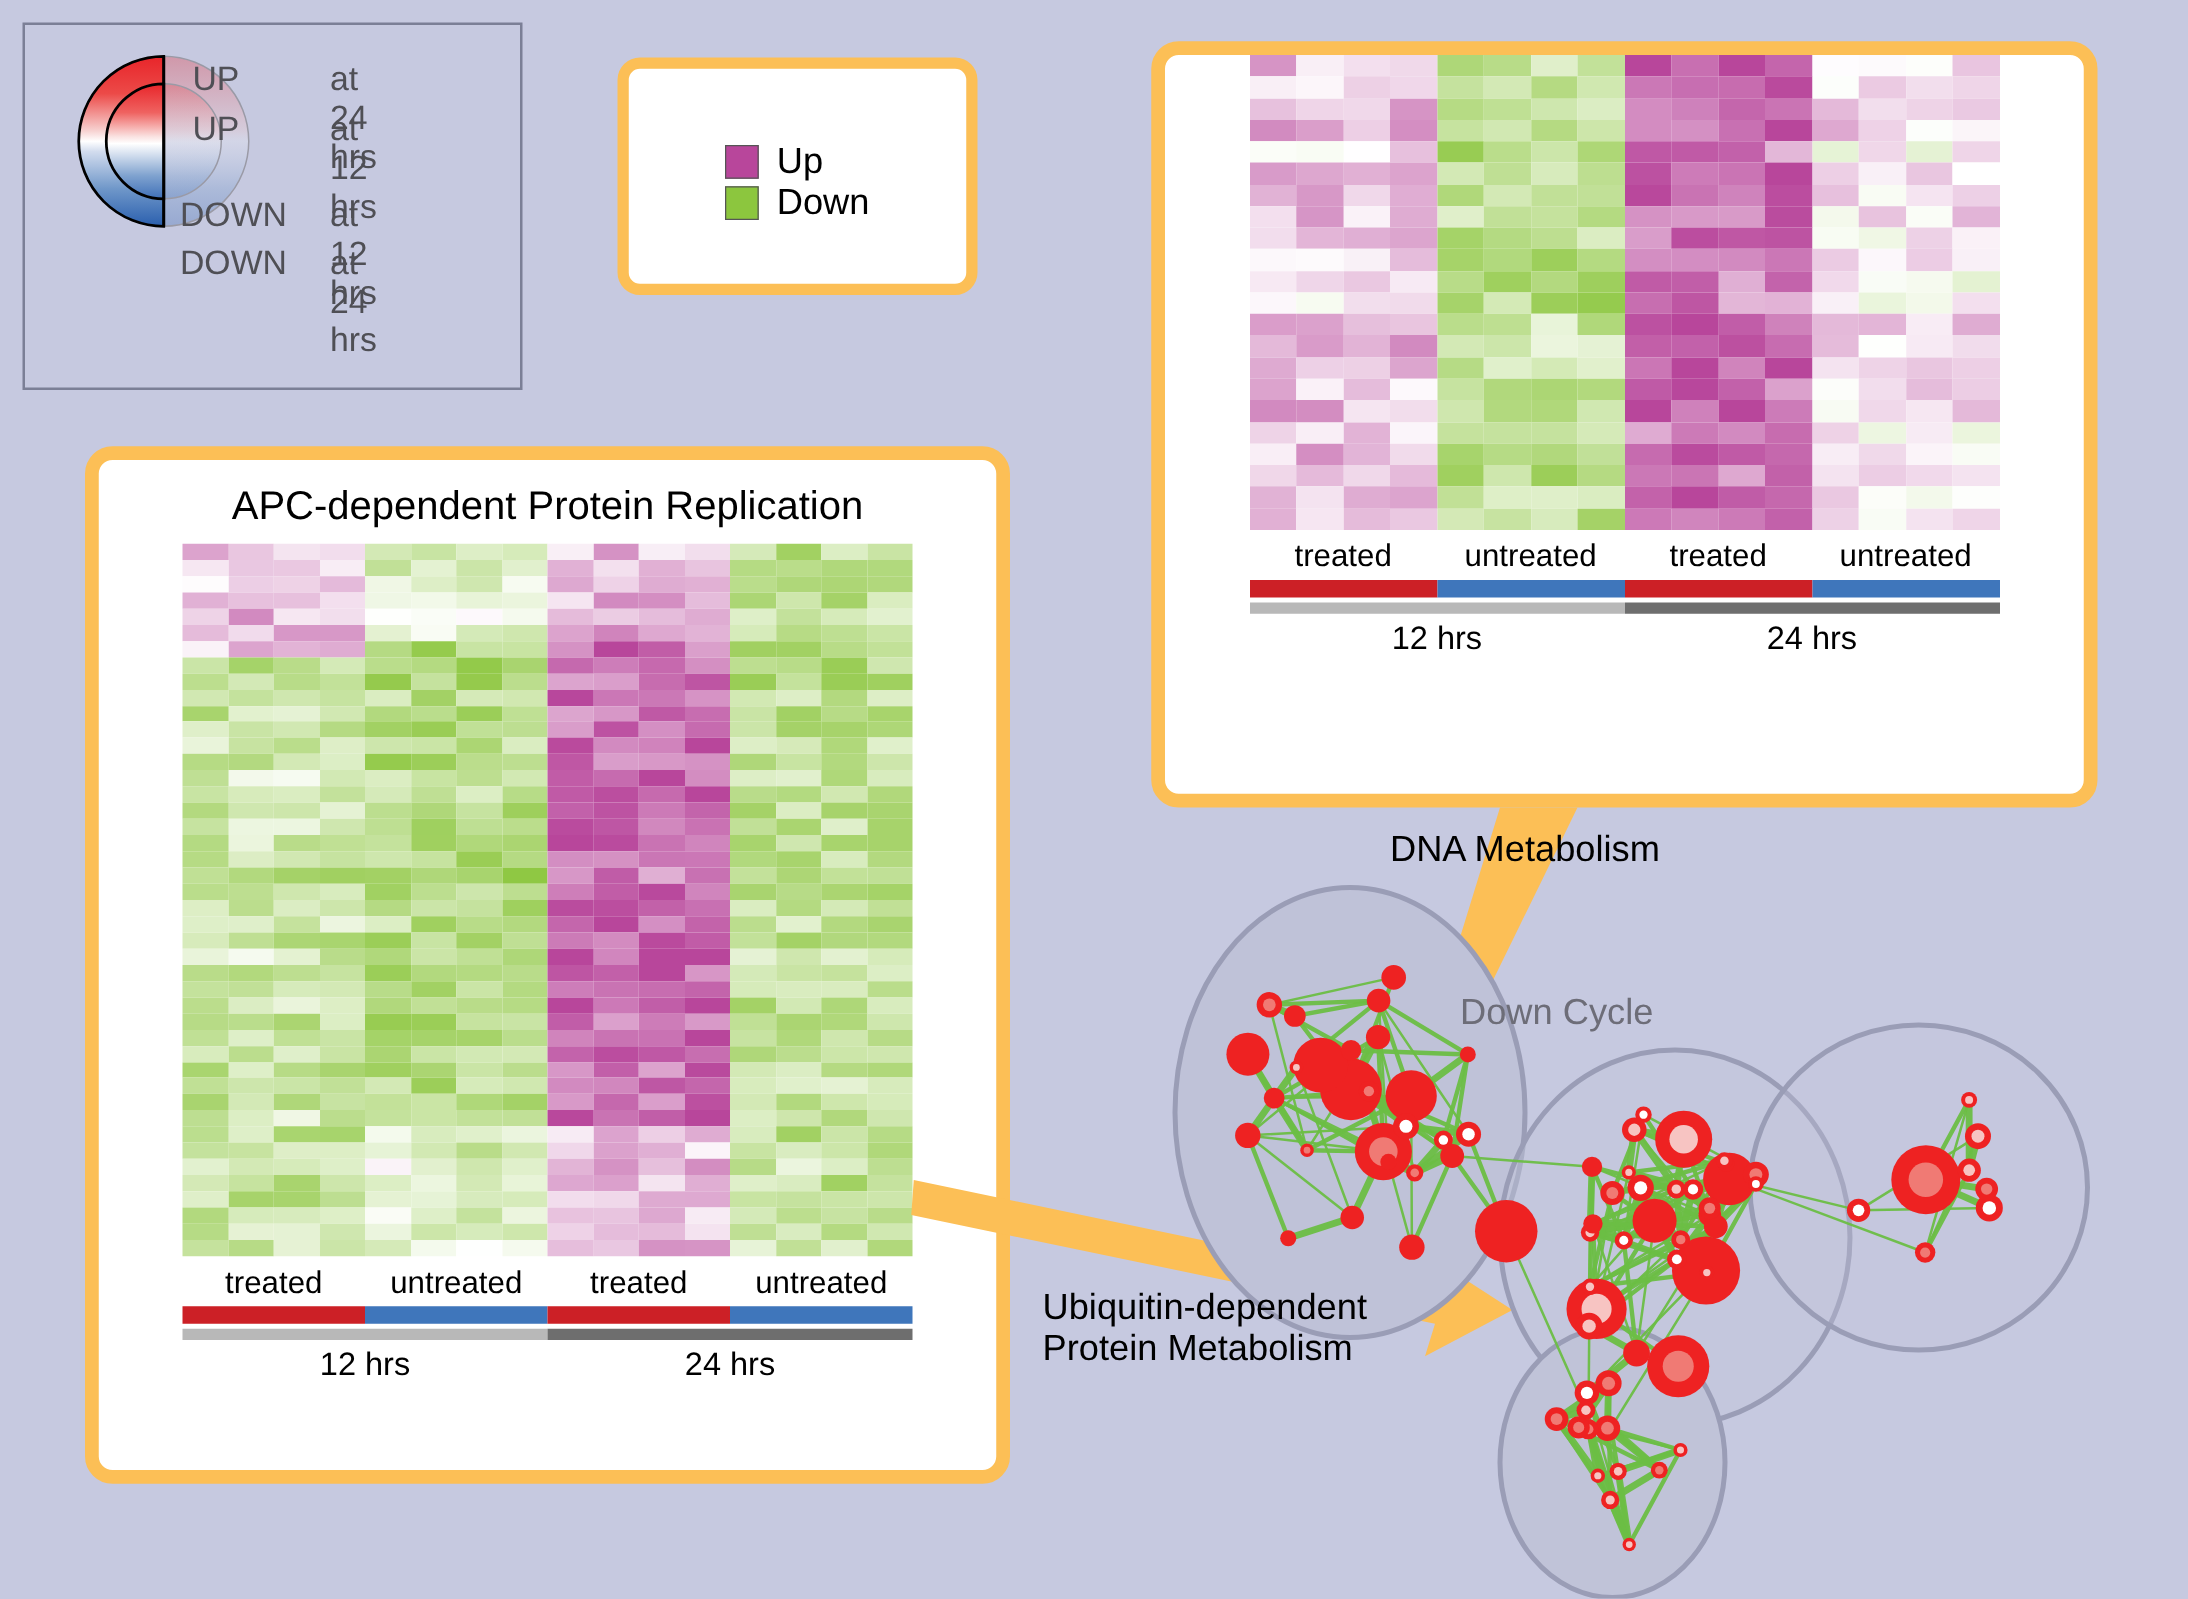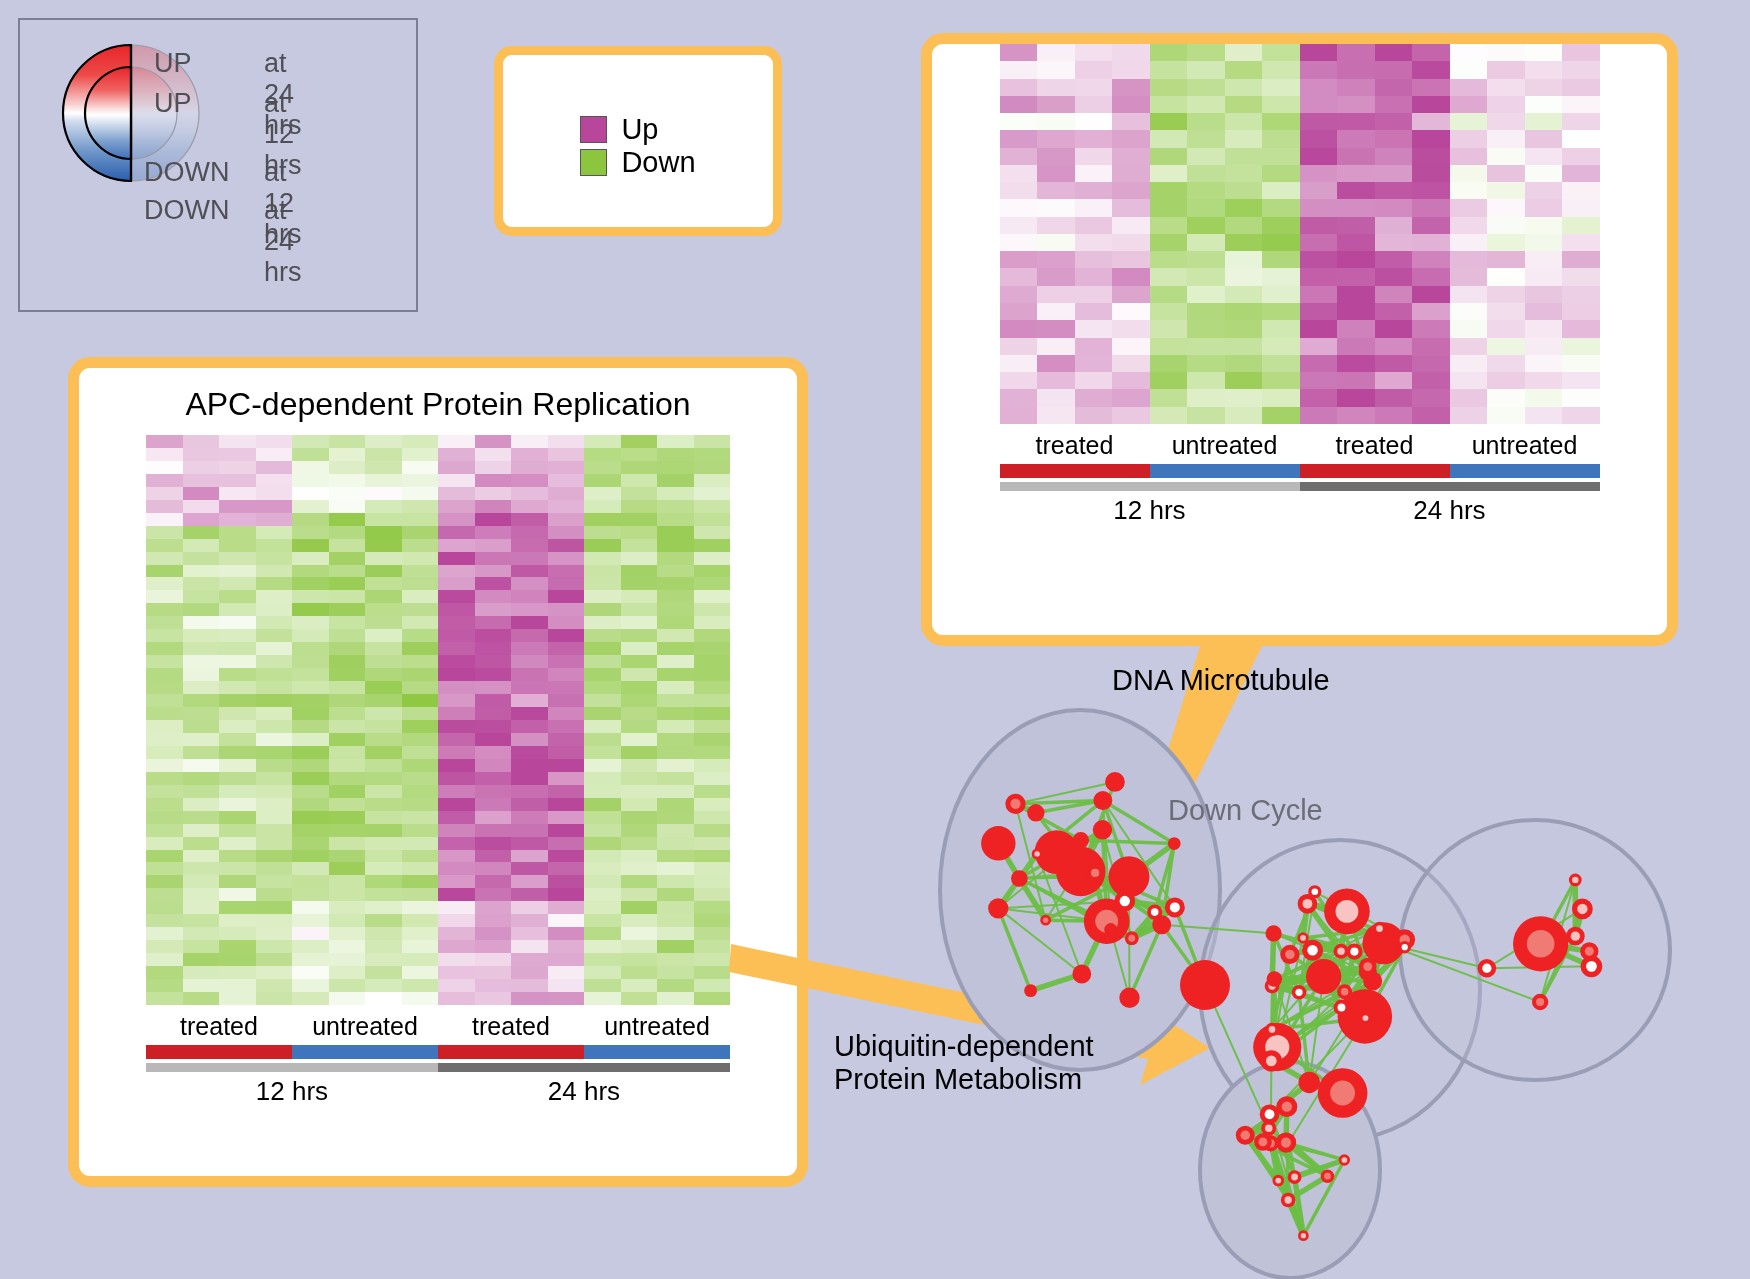--- a/index.html
+++ b/index.html
@@ -1787,17 +1787,17 @@
         <g>
           <circle cx="382.94419215128363" cy="501.9033606010597" r="8.84821282280609" fill="#ee2222"></circle>
           <circle cx="382.94419215128363" cy="501.9033606010597" r="4.424106411403045" fill="#f07a74"></circle>
         </g>
         <g>
           <circle cx="325" cy="345" r="25" fill="#ee2222"></circle>
         </g>
       </g>
   </svg>
 
-  <div class="net-label" id="label-dna">DNA Microtubule</div>
+  <div class="net-label" id="label-dna">DNA Metabolism</div>
   <div class="net-label" id="label-cc">Down Cycle</div>
   <div class="net-label" id="label-ub">Ubiquitin-dependent
 Protein Metabolism</div>
 </div>
 
 </body></html>

